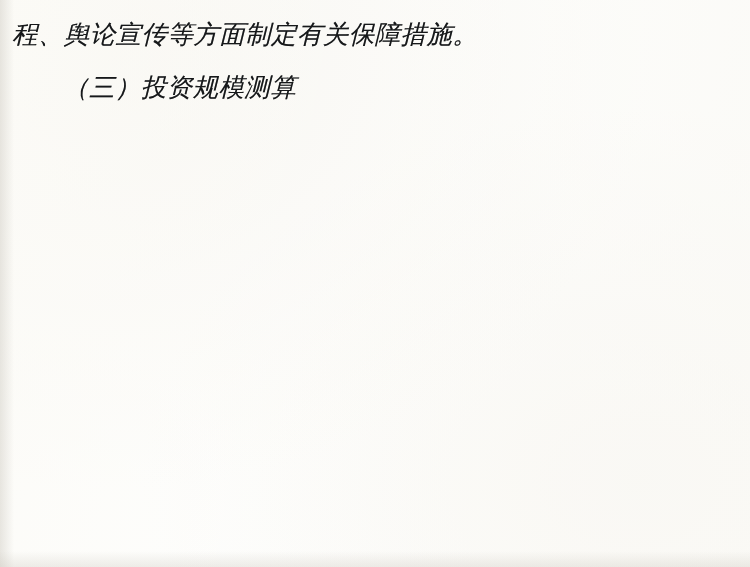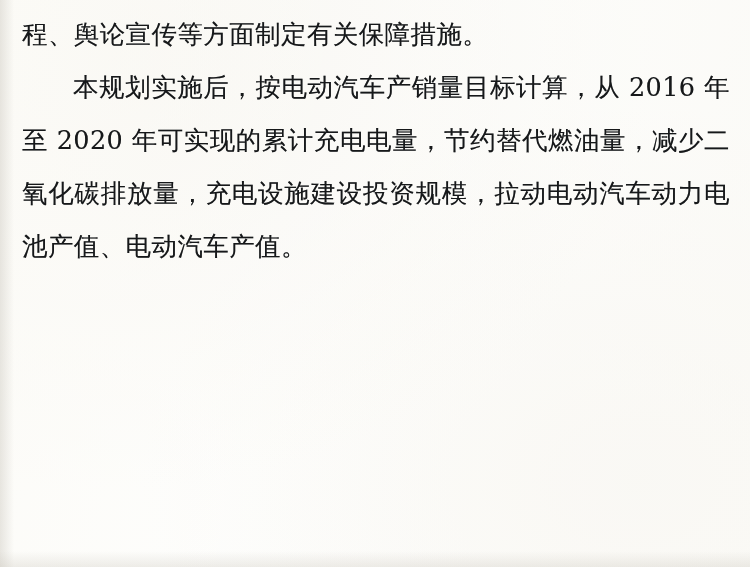--- a/index.html
+++ b/index.html
@@ -24,21 +24,22 @@
     overflow: hidden;
   }
   .scan-tint {
     position: absolute;
     inset: 0;
     background: linear-gradient(100deg, rgba(252,251,247,0.85) 0%, rgba(255,255,255,0.2) 40%, rgba(250,249,245,0.7) 100%);
     pointer-events: none;
   }
   .content {
     position: relative;
-    padding: 0 20px 0 22px;
+    padding: 0 20px 0 12px;
+    font-style: italic;
   }
   .para {
     color: #16181a;
     font-size: 25.5px;
     line-height: 53px;
     letter-spacing: 0.4px;
     text-align: justify;
     text-justify: inter-ideograph;
     margin: 0;
     word-break: break-all;
@@ -75,18 +76,18 @@
 <body>
 
 <div class="page">
   <div class="scan-tint"></div>
   <div class="edge-shadow-left"></div>
   <div class="edge-shadow-bottom"></div>
 
   <div class="content">
     <p class="para p-cont first-line">程、舆论宣传等方面制定有关保障措施。</p>
 
+    <p class="para p-head">（三）投资规模测算</p>
 
 
 
-    <p class="para p-indent">本规划实施后，按电动汽车产销量目标计算，从 2016 年至 2020 年可实现的累计充电电量，节约替代燃油量，减少二氧化碳排放量，充电设施建设投资规模，拉动电动汽车动力电池产值、电动汽车产值。</p>
   </div>
 </div>
 
 </body></html>

